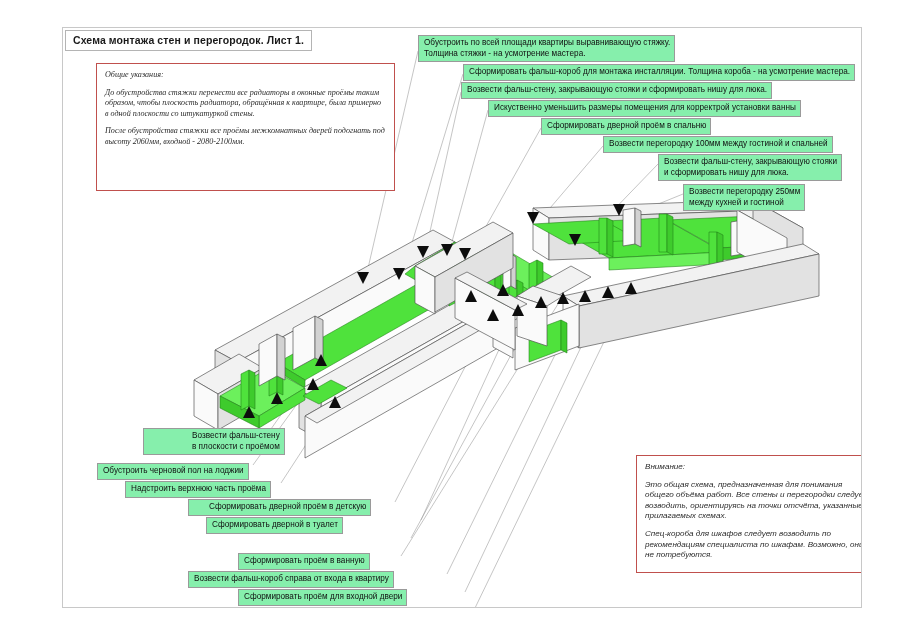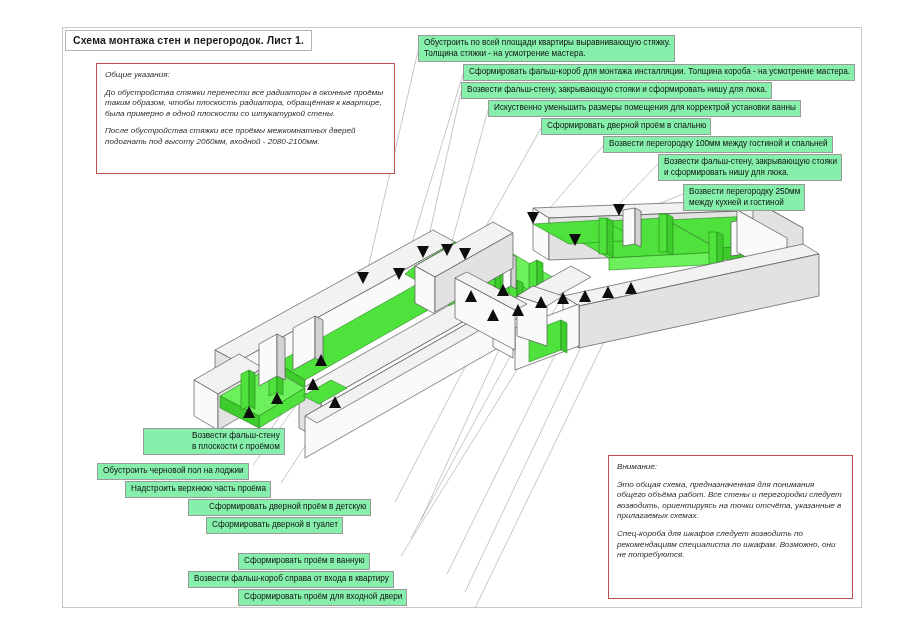--- a/index.html
+++ b/index.html
@@ -44,22 +44,22 @@
   }
   .note-box p{
     margin:0 0 7px 0;
     font-style:italic;
     font-size:8.1px;
     line-height:10.6px;
     color:#2b2b2b;
     white-space:pre-line;
   }
   .note-box p:last-child{margin-bottom:0;}
-  #note-general{ left:33px; top:35px; width:299px; height:111px;}
-  #note-warning{ left:545px; top:427px; width:245px; height:144px;}
+  #note-general{ left:33px; top:35px; width:299px; height:128px;font-family:Liberation Serif, serif;}
+  #note-warning{ left:573px; top:427px; width:245px; height:118px;}
   
   .callout{
     position:absolute;
     border:1px solid #9a9a9a;
     background:#86efac;
     box-sizing:border-box;
     padding:2px 4px 2px 5px;
     font-size:8.2px;
     line-height:10.6px;
     color:#101010;

